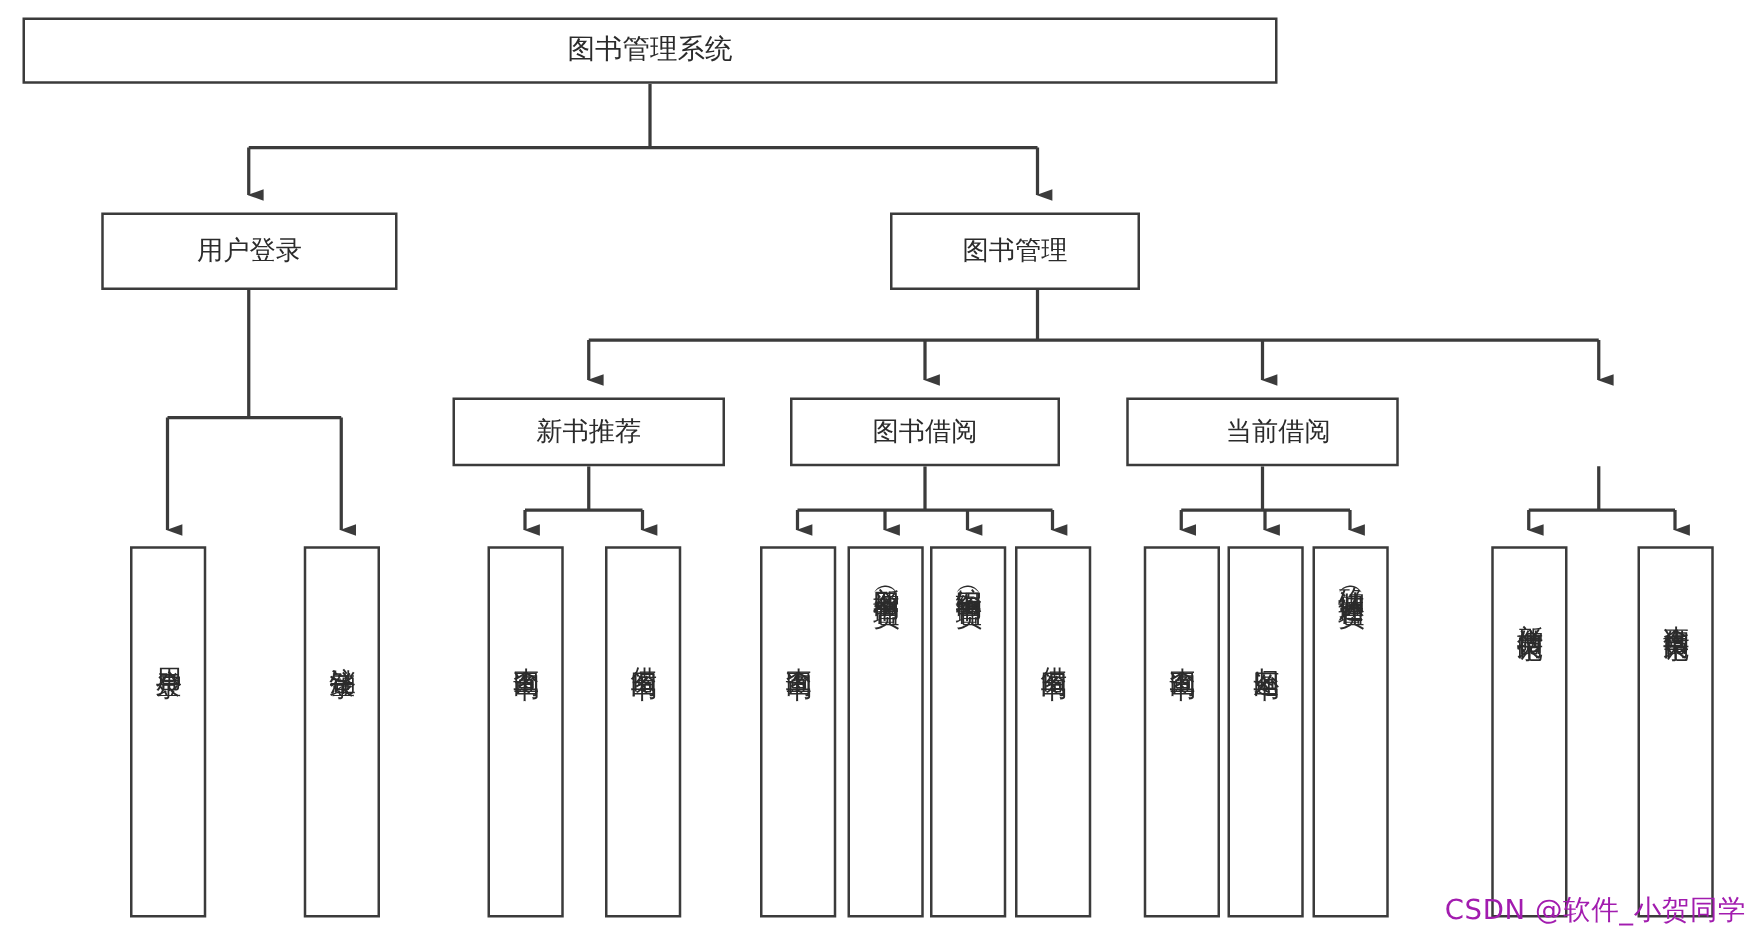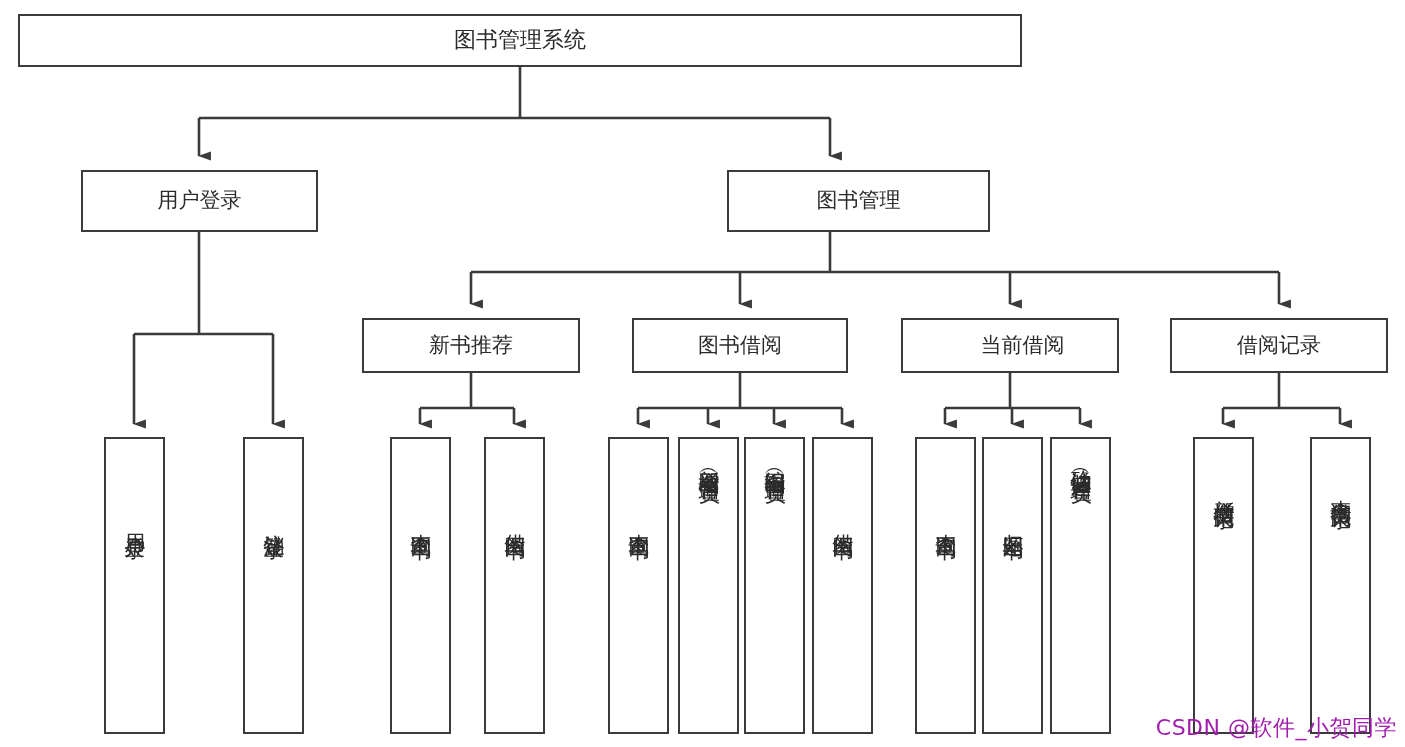--- a/index.html
+++ b/index.html
@@ -116,35 +116,32 @@
     </g>
   </svg>
 
   <div class="node node-root" style="left:18px;top:14px;width:1004px;height:53px;">
     <span>图书管理系统</span>
   </div>
 
   <div class="node node-l2" style="left:81px;top:170px;width:237px;height:62px;">
     <span>用户登录</span>
   </div>
-  <div class="node node-l2" style="left:712px;top:170px;width:263px;height:62px;margin-left:15px;">
+  <div class="node node-l2" style="left:712px;top:170px;width:200px;height:62px;">
     <span>图书管理</span>
   </div>
 
   <div class="node node-l3" style="left:632px;top:318px;width:216px;height:55px;">
     <span>图书借阅</span>
   </div>
   <div class="node node-l3" style="left:362px;top:318px;width:218px;height:55px;">
     <span>新书推荐</span>
   </div>
   <div class="node node-l3" style="left:901px;top:318px;width:218px;height:55px;padding-left:25px;">
     <span>当前借阅</span>
-  </div>
-  <div class="node node-l3" style="left:1170px;top:318px;width:218px;height:55px;">
-    <span>借阅记录</span>
   </div>
 
   <div class="node node-leaf pad-top-lg" style="left:104px;top:437px;width:61px;height:297px;">
     <span class="vtext">用户登录</span>
   </div>
   <div class="node node-leaf pad-top-lg" style="left:243px;top:437px;width:61px;height:297px;">
     <span class="vtext">注销登录</span>
   </div>
 
   <div class="node node-leaf pad-top-lg" style="left:390px;top:437px;width:61px;height:297px;">

